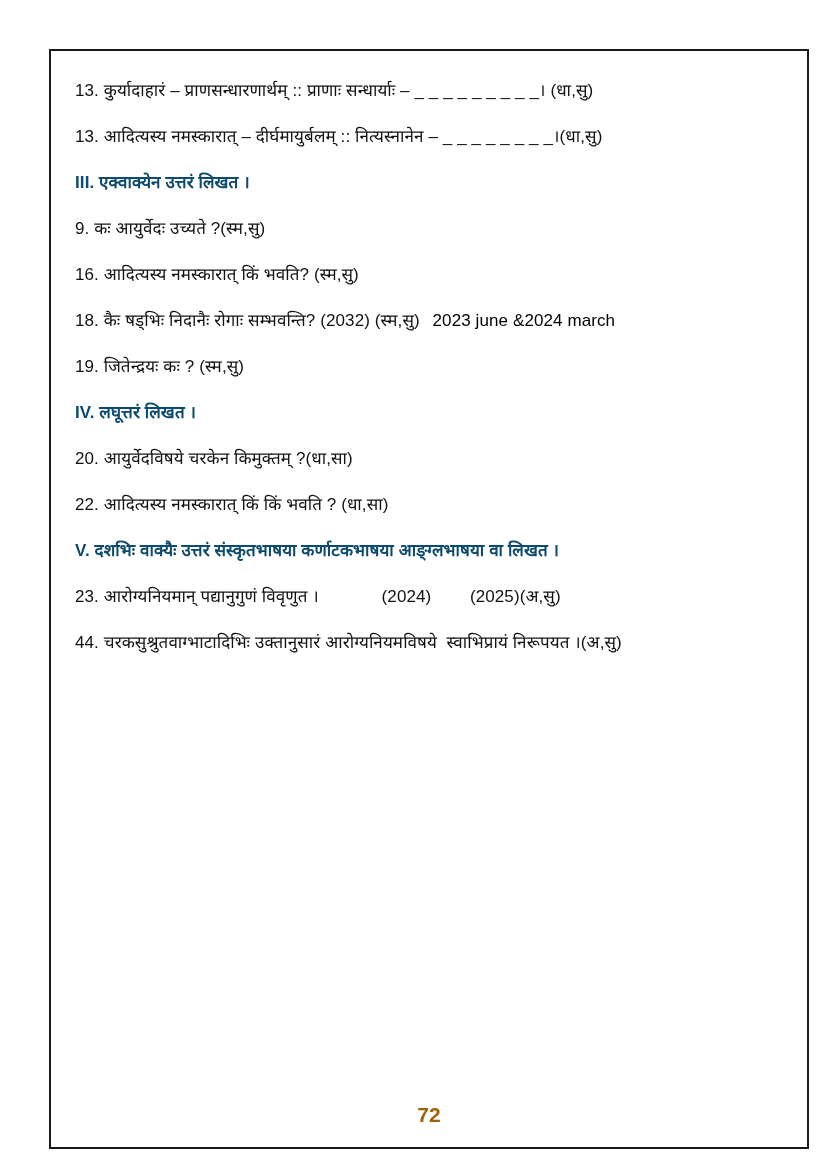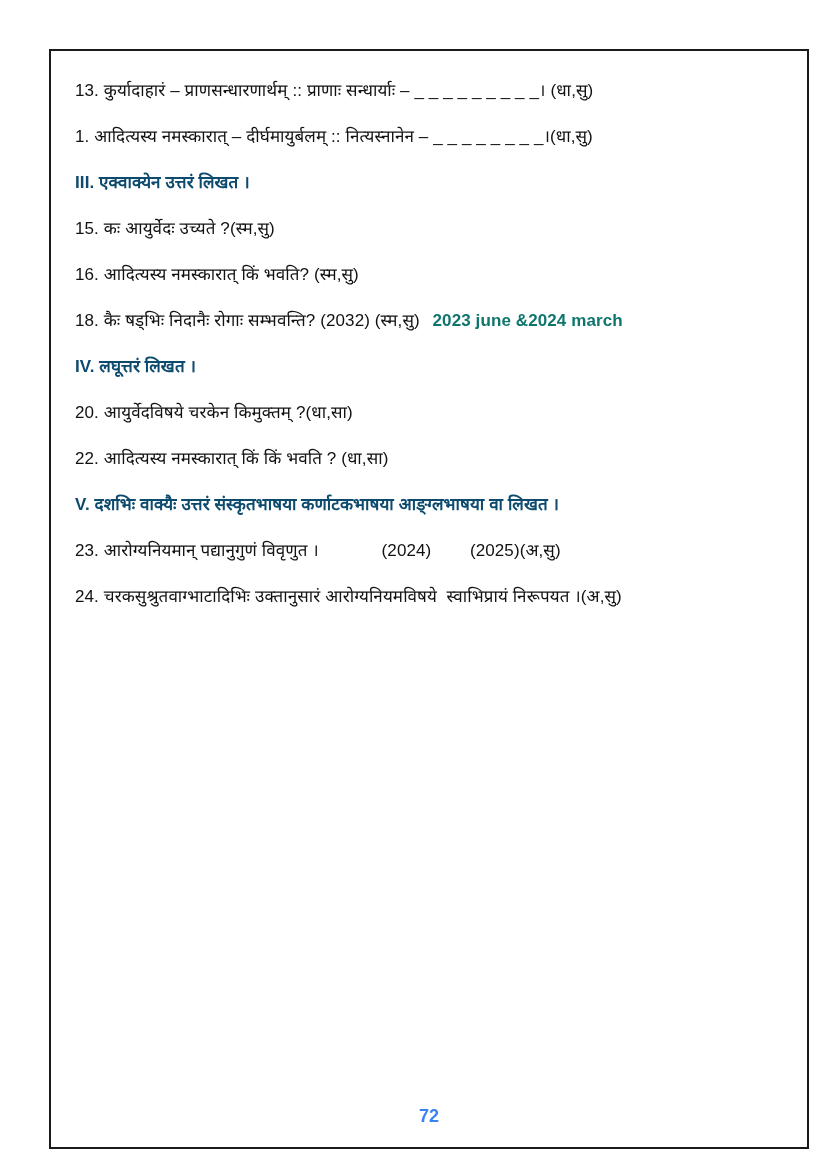--- a/index.html
+++ b/index.html
@@ -37,65 +37,66 @@
     margin-bottom: 25px;
     color: #111111;
     white-space: pre-wrap;
     letter-spacing: 0.1px;
   }
   .line.heading {
     font-weight: bold;
     color: #0c4a6e;
   }
   .bold-en {
-    font-weight: bold;
-    color: #0f766e;
+    font-weight: normal;
+    color: #000000;
   }
   .page-number {
     position: absolute;
     left: 0;
     right: 0;
     bottom: 16px;
     text-align: center;
-    font-size: 18px;
+    font-size: 21px;
     font-weight: bold;
-    color: #3b82f6;
+    color: #a16207;
   }
 </style>
 </head>
 <body>
 
 <div class="page">
   <div class="frame">
     <div class="content">
 
       <div class="line question"><span>13. कुर्यादाहारं – प्राणसन्धारणार्थम् :: प्राणाः सन्धार्याः – _ _ _ _ _ _ _ _ _। (धा,सु)</span></div>
 
-      <div class="line question"><span>1. आदित्यस्य नमस्कारात् – दीर्घमायुर्बलम् :: नित्यस्नानेन – _ _ _ _ _ _ _ _।(धा,सु)</span></div>
+      <div class="line question"><span>13. आदित्यस्य नमस्कारात् – दीर्घमायुर्बलम् :: नित्यस्नानेन – _ _ _ _ _ _ _ _।(धा,सु)</span></div>
 
       <div class="line heading"><span>III. एक्वाक्येन उत्तरं लिखत ।</span></div>
 
-      <div class="line question"><span>15. कः आयुर्वेदः उच्यते ?(स्म,सु)</span></div>
+      <div class="line question"><span>9. कः आयुर्वेदः उच्यते ?(स्म,सु)</span></div>
 
       <div class="line question"><span>16. आदित्यस्य नमस्कारात् किं भवति? (स्म,सु)</span></div>
 
 
       <div class="line question"><span>18. कैः षड्भिः निदानैः रोगाः सम्भवन्ति? (2032) (स्म,सु) </span><span class="bold-en">2023 june &amp;2024 march</span></div>
 
+      <div class="line question"><span>19. जितेन्द्रयः कः ? (स्म,सु)</span></div>
 
       <div class="line heading"><span>IV. लघूत्तरं लिखत ।</span></div>
 
       <div class="line question"><span>20. आयुर्वेदविषये चरकेन किमुक्तम् ?(धा,सा)</span></div>
 
 
       <div class="line question"><span>22. आदित्यस्य नमस्कारात् किं किं भवति ? (धा,सा)</span></div>
 
       <div class="line heading"><span>V. दशभिः वाक्यैः उत्तरं संस्कृतभाषया कर्णाटकभाषया आङ्ग्लभाषया वा लिखत ।</span></div>
 
       <div class="line question"><span>23. आरोग्यनियमान् पद्यानुगुणं विवृणुत ।             (2024)        (2025)(अ,सु)</span></div>
 
-      <div class="line question"><span>24. चरकसुश्रुतवाग्भाटादिभिः उक्तानुसारं आरोग्यनियमविषये  स्वाभिप्रायं निरूपयत ।(अ,सु)</span></div>
+      <div class="line question"><span>44. चरकसुश्रुतवाग्भाटादिभिः उक्तानुसारं आरोग्यनियमविषये  स्वाभिप्रायं निरूपयत ।(अ,सु)</span></div>
 
     </div>
 
     <div class="page-number">72</div>
   </div>
 </div>
 
 </body></html>

